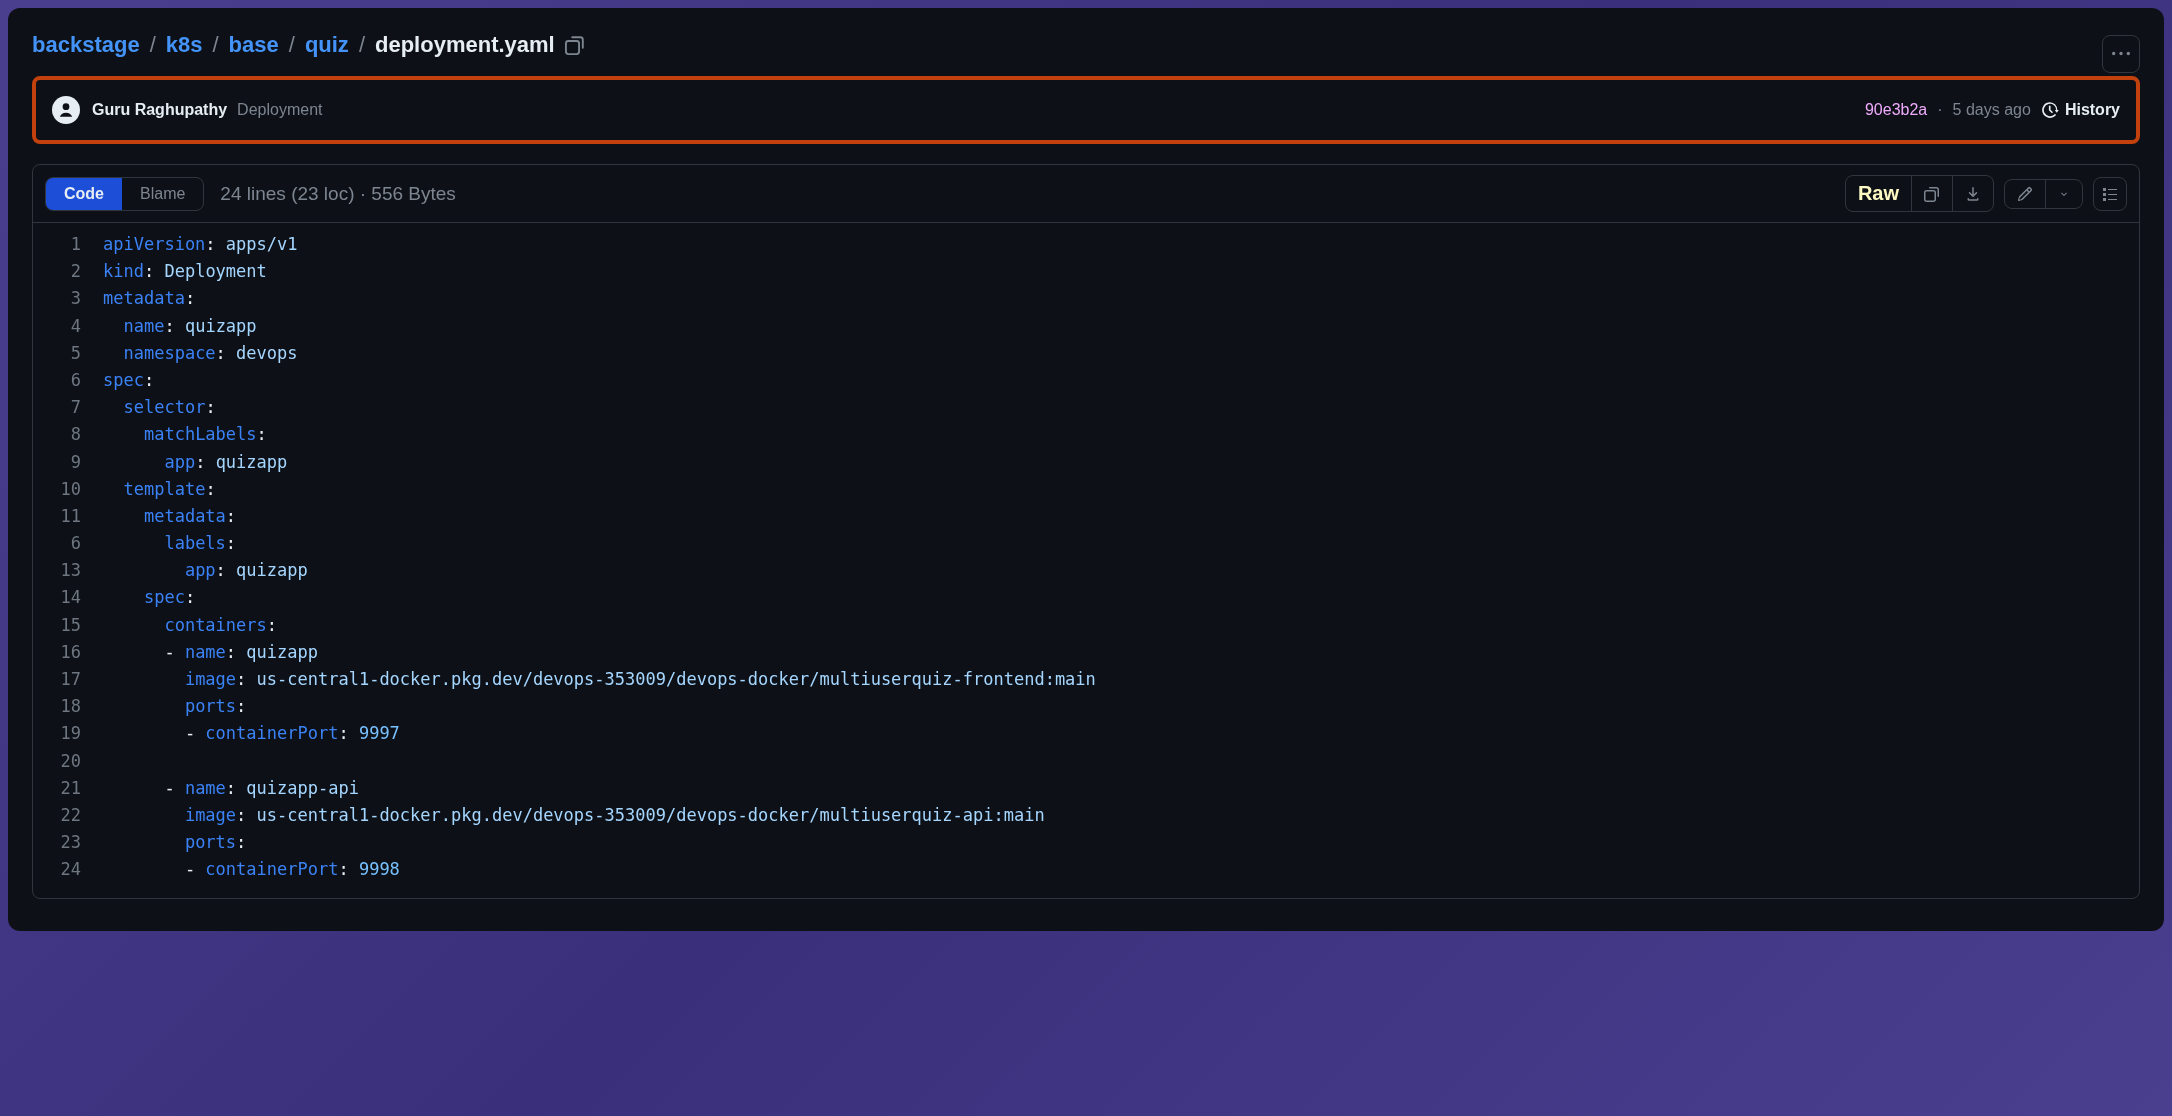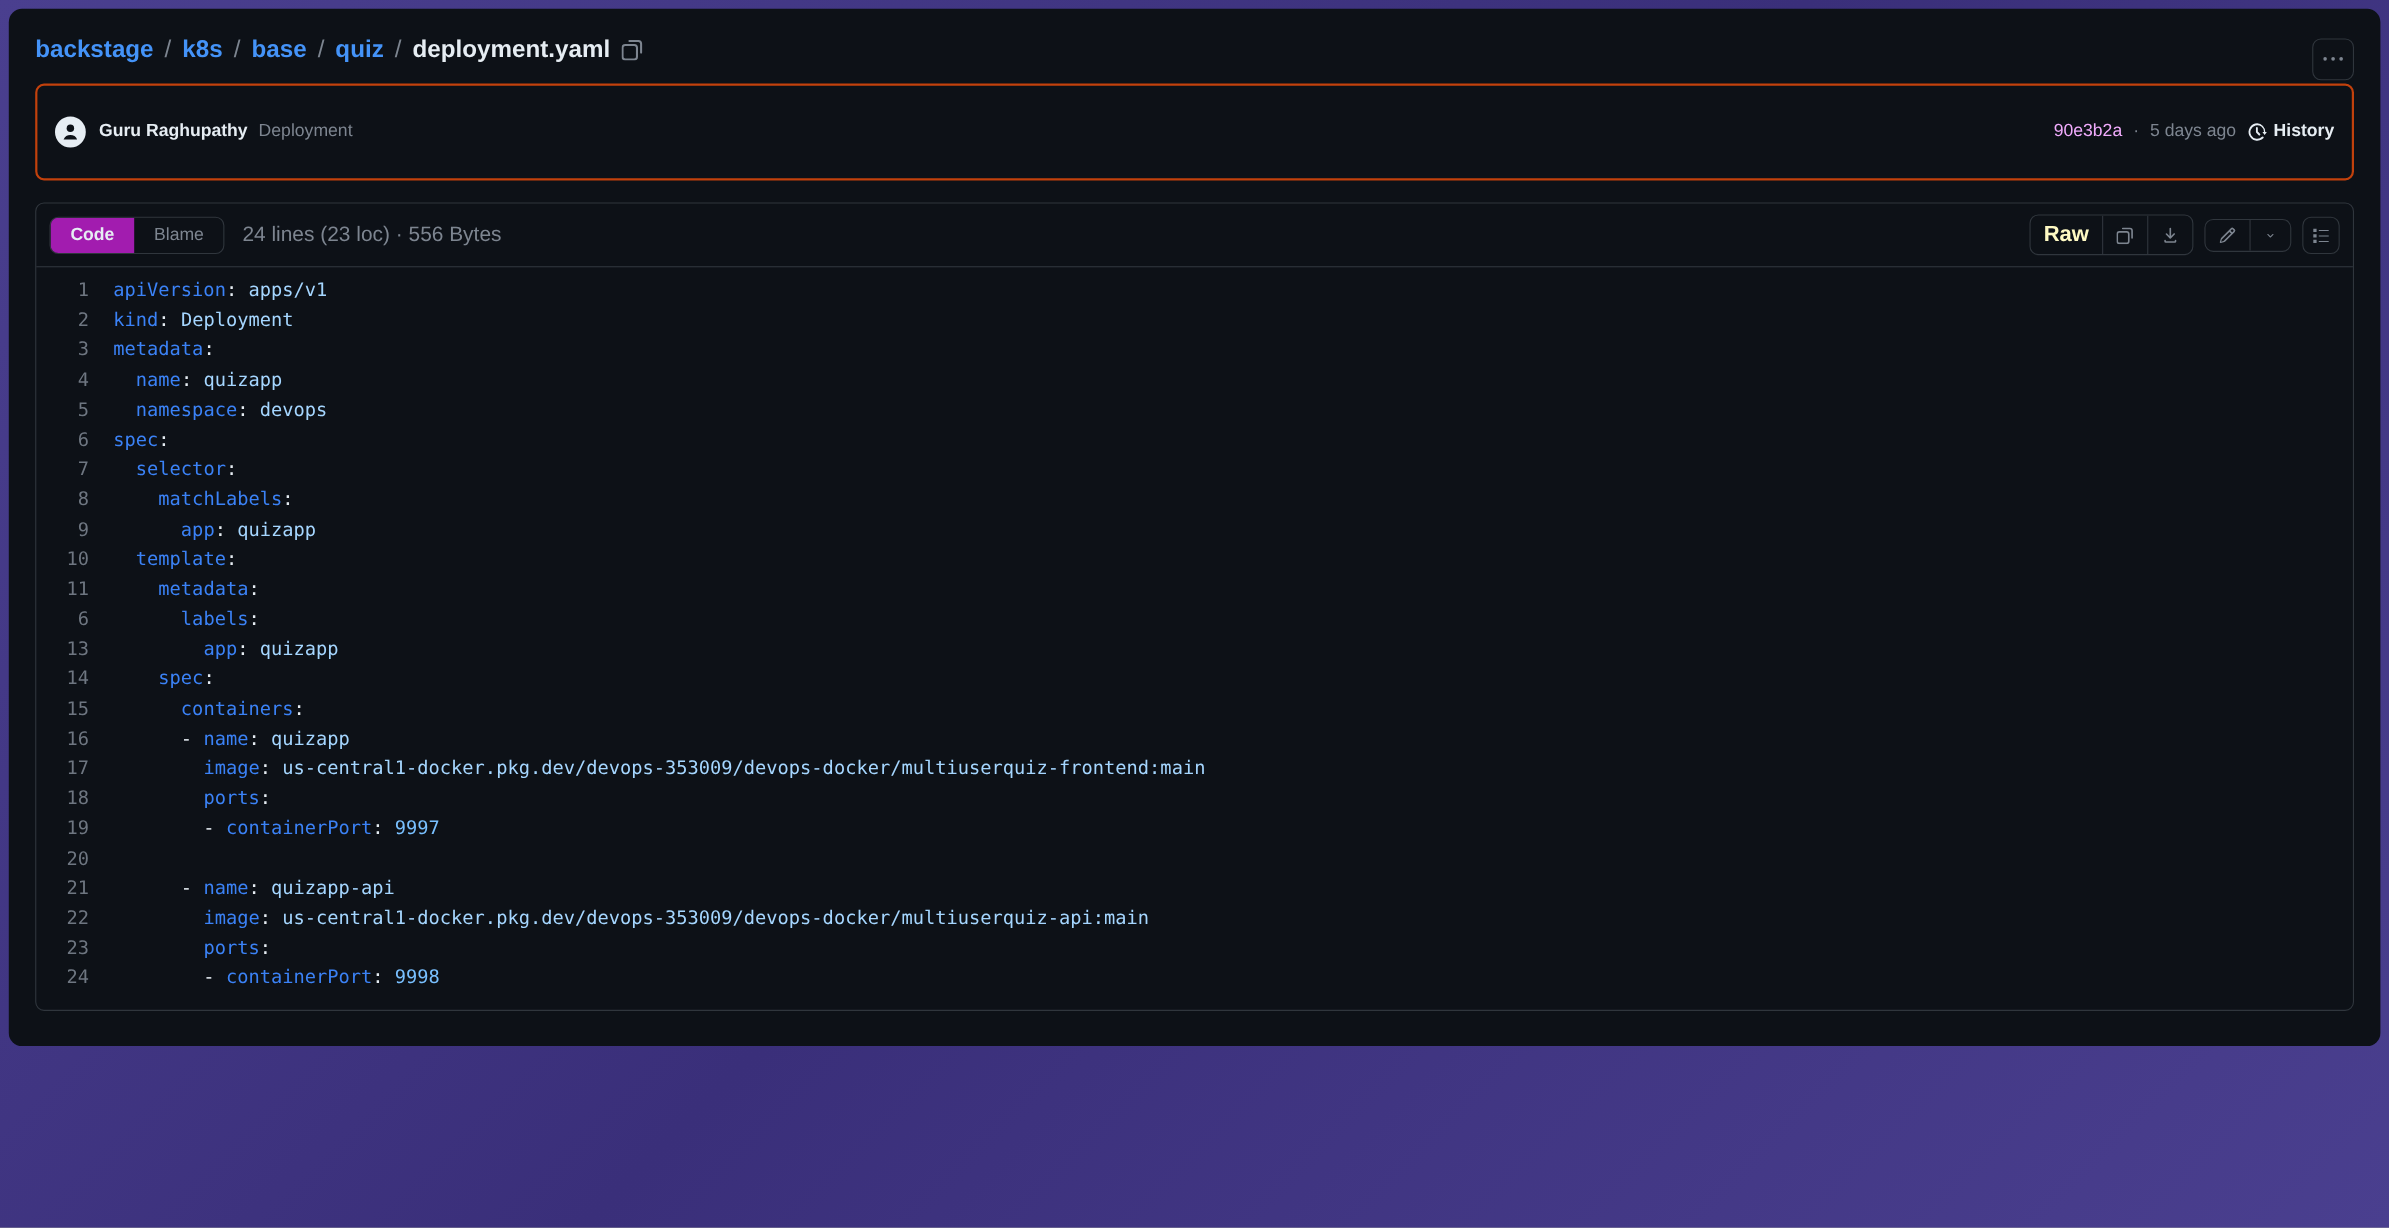--- a/index.html
+++ b/index.html
@@ -29,22 +29,22 @@
   .top-row { display:flex; align-items:center;gap:36px; }
   .kebab {
     width: 38px; height: 38px;
     border: 1px solid #30363d; border-radius: 8px;
     display:flex; align-items:center; justify-content:center;
     color:#7d8590; cursor:pointer;
   }
   .copy-path-icon { color:#7d8590; cursor:pointer; display:flex; align-items:center; }
   .author-bar {
     display:flex; align-items:center;
-    border: 2px solid #c2410c; border-radius: 8px;
-    padding: 28px 16px;
+    border: 4px solid #c2410c; border-radius: 8px;
+    padding: 16px 16px;
     margin-bottom: 20px;
   }
   .avatar {
     width: 28px; height: 28px; border-radius: 50%;
     background: #e6edf3; display:inline-flex;
     align-items:center; justify-content:center; margin-right:12px;
     color:#0d1117;
   }
   .author-name { font-weight:700; margin-right:10px; }
   .commit-msg { color:#7d8590; }
@@ -58,21 +58,21 @@
     display:flex; align-items:center;
     padding: 10px 12px;
     border-bottom: 1px solid #30363d;
   }
   .segmented {
     display:flex; border: 1px solid #30363d; border-radius: 8px; overflow:hidden;
   }
   .seg-btn {
     padding: 7px 18px; font-size:16px; cursor:pointer; color:#7d8590;
   }
-  .seg-btn.active { background:#a21caf; color:#e6edf3; font-weight:600; }
+  .seg-btn.active { background:#1d4ed8; color:#e6edf3; font-weight:600; }
   .file-meta { margin-left:16px; color:#7d8590; font-size:19px; }
   .toolbar-right { margin-left:auto; display:flex; align-items:center; gap:10px; }
   .btn-group { display:flex; border:1px solid #30363d; border-radius:8px; overflow:hidden; }
   .btn-group .btn { padding: 6px 12px; color:#7d8590; cursor:pointer; display:flex; align-items:center; border-left:1px solid #30363d;}
   .btn-group .btn:first-child { border-left:none; }
   .btn-group .btn.text { color:#fef9c3; font-weight:600; font-size:20px; }
   .icon-btn { width:34px; height:34px; border:1px solid #30363d; border-radius:8px; display:flex; align-items:center; justify-content:center; color:#7d8590; cursor:pointer;}
   .code-body {
     display:flex;
     font-family: ui-monospace, SFMono-Regular, "SF Mono", Consolas, monospace;

